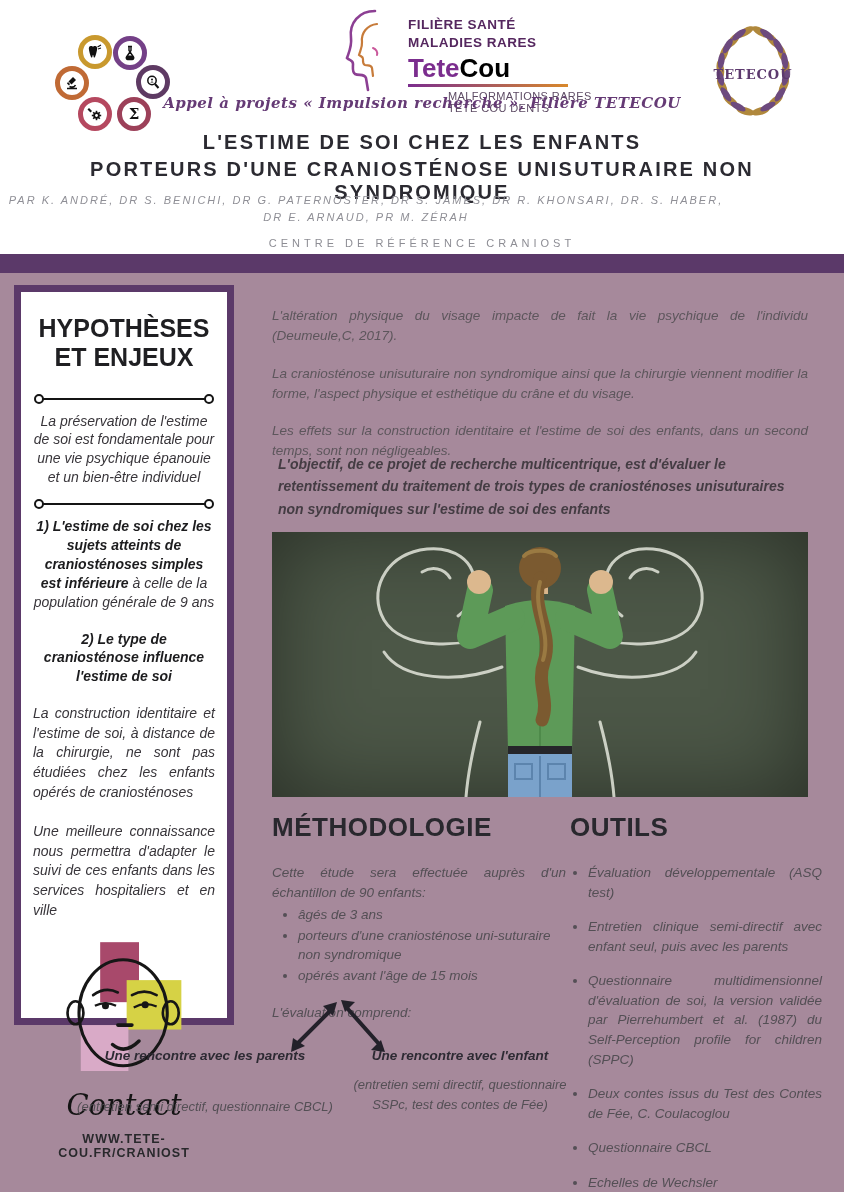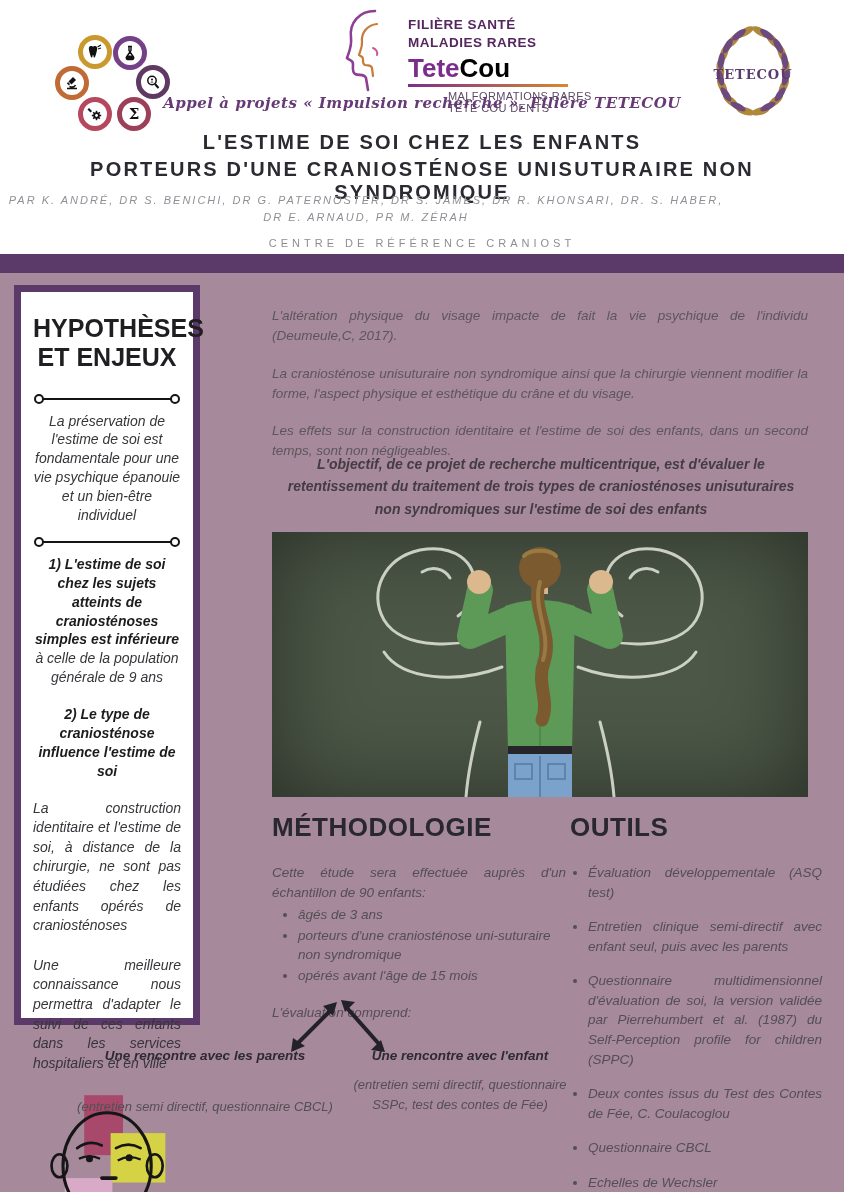--- a/index.html
+++ b/index.html
@@ -32,42 +32,42 @@
 
   
   .fil-text{left:408px;top:16px;width:200px;}
   .fil-line{font-size:13.5px;font-weight:bold;color:#55275f;letter-spacing:.5px;line-height:1.35;}
   .wordmark{font-size:26px;font-weight:bold;line-height:1.1;margin-top:2px;}
   .wm-tete{color:#7b2d8e;} .wm-cou{color:#000000;}
   .wm-rule{width:160px;height:3px;background:linear-gradient(90deg,#7b2d8e,#d8882b);margin:1px 0 3px;}
   .fil-sub{font-size:11px;color:#5c4a63;letter-spacing:.4px;padding-left:40px;}
 
   
-  .sidebar{left:14px;top:285px;width:186px;height:740px;background:#fff;
+  .sidebar{left:14px;top:285px;width:220px;height:740px;background:#fff;
     border:7px solid #5b3969;box-sizing:border-box;padding:12px 12px 10px;text-align:center;}
   .side-title{font-size:25px;font-weight:bold;color:#1f1f22;line-height:1.15;margin:10px 0 26px;}
   .divider{position:relative;border-top:2px solid #141414;margin:16px 4px 12px;height:0;}
   .divider::before,.divider::after{content:"";position:absolute;top:-6px;width:6px;height:6px;
     border:2px solid #141414;border-radius:50%;background:#fff;}
   .divider::before{left:-3px;} .divider::after{right:-3px;}
   .side-intro{font-style:italic;font-size:14px;color:#38353a;line-height:1.35;margin:0 0 6px;}
   .hyp{font-size:14px;line-height:1.35;margin:0 0 18px;}
   .bold-it{font-weight:bold;font-style:italic;color:#1c1c1e;}
   .plain-it{font-style:italic;color:#38353a;}
   .side-para{font-style:italic;font-size:14px;color:#38353a;line-height:1.4;
     text-align:justify;margin:0 0 20px;}
   .contact-label{font-family:"DejaVu Serif",serif;font-style:italic;font-size:29px;
     color:#141414;margin-top:2px;}
   .website{font-weight:bold;font-size:12.5px;letter-spacing:1px;color:#29292c;margin-top:10px;}
 
   
   .main-intro{left:272px;top:306px;width:536px;}
   .main-intro p{font-style:italic;font-size:13.5px;color:#5d565c;line-height:1.5;
     text-align:justify;margin:0 0 17px;}
-  .objective{left:278px;top:453px;width:526px;text-align:center;font-style:italic;font-weight:bold;
+  .objective{left:278px;top:453px;width:526px;font-style:italic;font-weight:bold;
     font-size:14px;color:#443c43;line-height:1.6;}
 
   .photo{left:272px;top:532px;width:536px;height:265px;background:#4c5747;
     box-shadow:inset 0 0 90px rgba(0,0,0,.45);}
 
   .sec-title{font-size:26px;font-weight:bold;color:#29282e;letter-spacing:.5px;margin:0 0 20px;}
   .method{left:272px;top:812px;width:294px;}
   .m-intro,.m-list li,.eval{font-style:italic;font-size:13.5px;color:#544f55;line-height:1.45;}
   .m-intro{text-align:justify;margin:0;}
   .m-list{margin:3px 0 0;padding-left:26px;}

